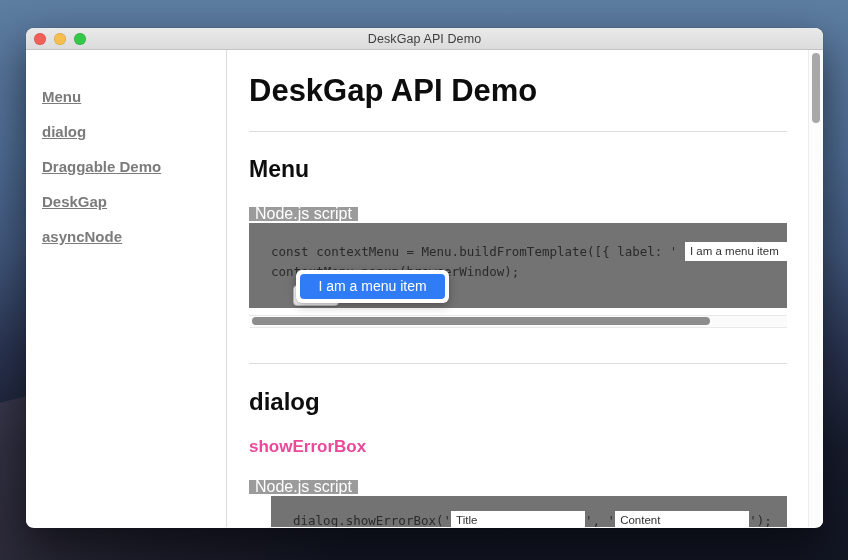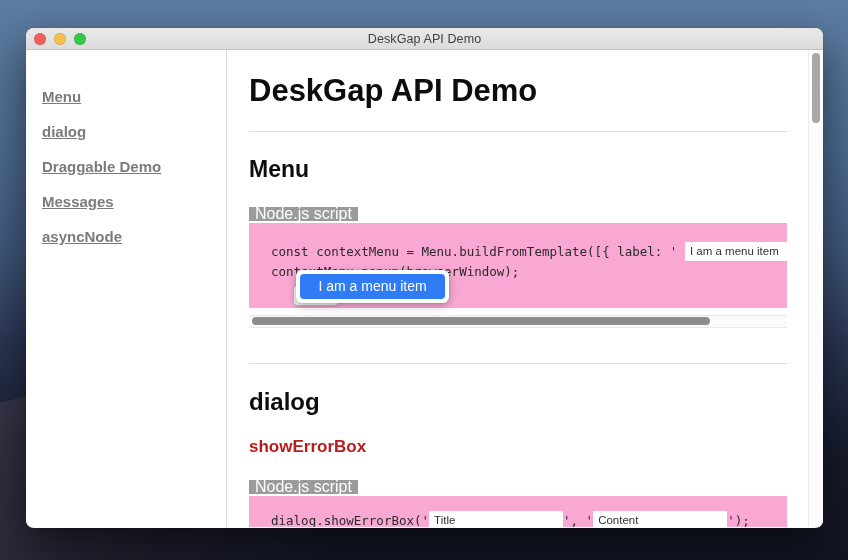--- a/index.html
+++ b/index.html
@@ -54,35 +54,35 @@
   
   .main { flex:1; position:relative; padding:0 36px 0 22px; overflow:hidden; background:#fff; }
   .vscroll-gutter { position:absolute; right:0; top:0; bottom:0; width:15px; border-left:1px solid #ececec; background:#fcfcfc; }
   .vscroll-thumb { position:absolute; right:3px; top:3px; width:8px; height:70px; border-radius:4px; background:#a8a8a8; }
 
   h1.page-title { margin:24px 0 0; font-size:31px; line-height:34px; font-weight:700; color:#0d0d0d; }
   hr.rule { border:none; border-top:1px solid #ddd; margin:23px 0 0; }
   hr.rule2 { border:none; border-top:1px solid #ddd; margin:35px 0 0; }
   h2.sec { margin:24px 0 0; font-size:23px; line-height:26px; font-weight:700; color:#0d0d0d; }
   h2.sec.dialog { font-size:24px; line-height:27px; }
-  h3.subsec { margin:22px 0 0; font-size:17px; line-height:19px; font-weight:700; color:#b91c1c; }
+  h3.subsec { margin:22px 0 0; font-size:17px; line-height:19px; font-weight:700; color:#ec4899; }
 
   
   .codeblock { margin-top:23px; position:relative; }
   .codeblock.second { margin-top:22px; }
   .code-label {
     display:inline-block; background:#9b9b9b; color:#fff;
     font-size:16px; line-height:10.5px; padding:2px 6px 1.5px; height:14px;
   }
   pre.code {
-    background:#f9a8d4; font-family:"DejaVu Sans Mono","Liberation Mono",monospace;
+    background:#737373; font-family:"DejaVu Sans Mono","Liberation Mono",monospace;
     font-size:12.5px; color:#2a2a2a; overflow:hidden; white-space:pre;
   }
   pre.code.first { height:85px; padding:19px 0 0 22px; }
-  pre.code.second { padding:15px 0 10px 22px; }
+  pre.code.second { padding:15px 0 10px 22px;margin-left:22px; }
   .code-line { height:20px; line-height:20px; white-space:pre; }
   .code-input {
     font-family:"Liberation Sans",sans-serif; font-size:11.5px; color:#333;
     background:#fff; border:none; outline:none; height:19px; padding:0 5px;
     vertical-align:middle; margin-top:-3px;
   }
   .code-input.menu-label { width:150px; }
   .code-input.small { width:134px; }
   .run-row { margin-top:3px; margin-left:22px; height:21px; }
   .run-btn {
@@ -129,21 +129,21 @@
       </div>
       <div class="titlebar-title">DeskGap API Demo</div>
     </div>
 
     <div class="window-body">
 
       <div class="sidebar">
         <a class="side-link">Menu</a>
         <a class="side-link">dialog</a>
         <a class="side-link">Draggable Demo</a>
-        <a class="side-link">Messages</a>
+        <a class="side-link">DeskGap</a>
         <a class="side-link">asyncNode</a>
       </div>
 
       <div class="main">
 
         <h1 class="page-title">DeskGap API Demo</h1>
         <hr class="rule">
 
         <h2 class="sec">Menu</h2>
 

